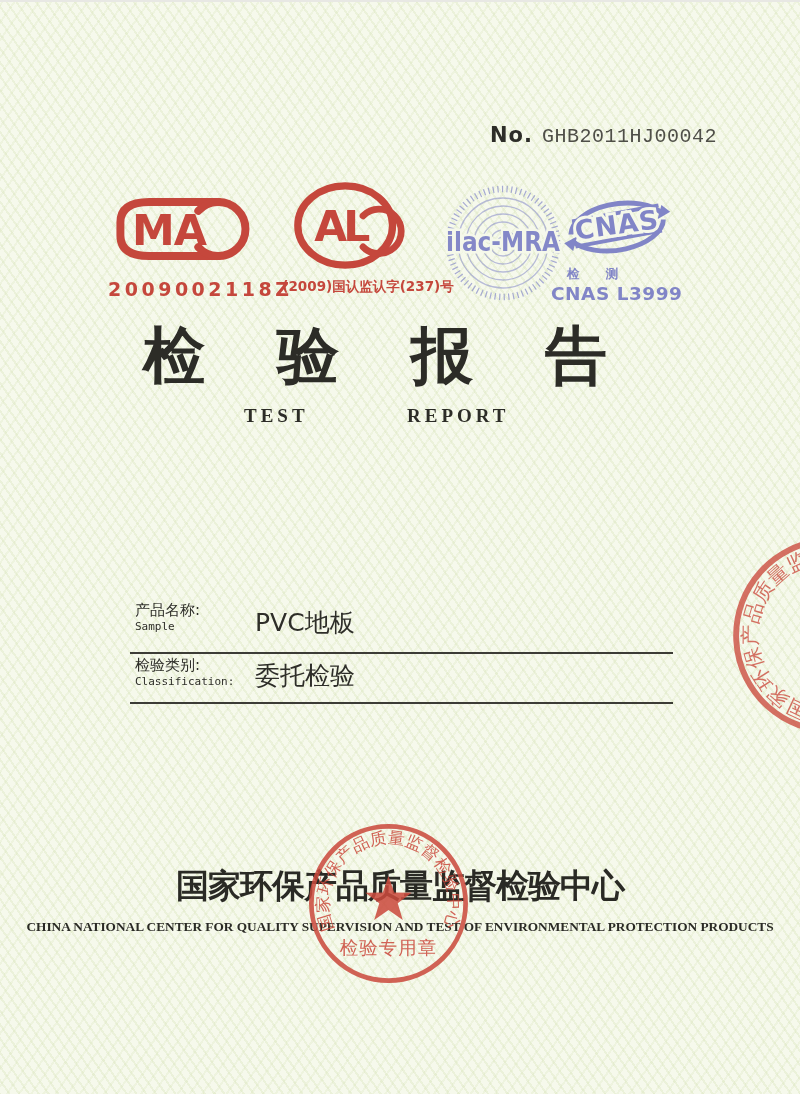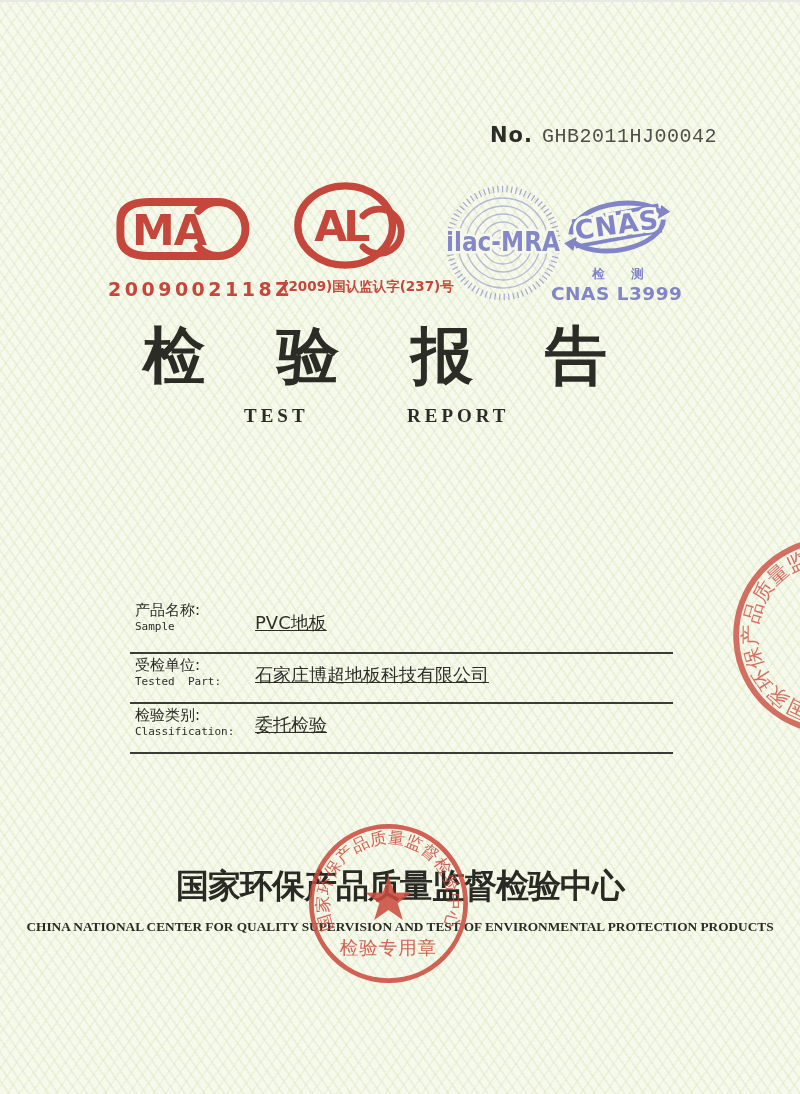--- a/index.html
+++ b/index.html
@@ -17,35 +17,35 @@
   .report-no{left:490px;top:121px;display:flex;align-items:baseline;}
   .no-label{font-size:21px;font-weight:bold;color:#2d2d28;letter-spacing:1px;}
   .no-value{font-family:"Liberation Mono", monospace;font-size:20px;color:#4f4f48;margin-left:9px;letter-spacing:.5px;}
   
   .cma-logo{left:112px;top:193px;}
   .cma-number{left:108px;top:276px;width:150px;text-align:center;font-size:19px;font-weight:bold;color:#c5473c;letter-spacing:3.5px;white-space:nowrap;}
   .cal-logo{left:292px;top:179px;}
   .cal-caption{left:276px;top:276px;width:184px;text-align:center;font-size:13.5px;font-weight:600;color:#c5473c;white-space:nowrap;}
   .ilac-stamp{left:443px;top:181px;}
   .cnas-logo{left:556px;top:185px;}
-  .cnas-caption{left:556px;top:264px;width:124px;text-align:center;font-size:12.5px;font-weight:600;color:#8185c7;letter-spacing:11px;text-indent:11px;white-space:nowrap;}
+  .cnas-caption{left:556px;top:264px;width:124px;text-align:left;font-size:12.5px;font-weight:600;color:#8185c7;letter-spacing:11px;text-indent:11px;white-space:nowrap;}
   .cnas-code{left:551px;top:281px;width:134px;text-align:left;font-size:18.5px;font-weight:bold;color:#8185c7;letter-spacing:.5px;white-space:nowrap;}
   
   .title-cn{left:143px;top:320px;display:flex;gap:72px;font-size:62px;font-weight:bold;color:#2c2c27;line-height:1.1;}
   .title-en{font-family:"Liberation Serif", serif;font-weight:bold;font-size:19px;letter-spacing:4px;color:#2c2c27;top:403px;}
   .title-test{left:244px;}
   .title-report{left:407px;}
   
   .fields{left:130px;top:597px;width:543px;}
   .field-row{position:relative;display:flex;border-bottom:2px solid #3c3c36;min-height:46px;padding-top:2px;}
   .field-row:nth-child(1){min-height:51px;}
   .field-label{width:125px;padding-left:5px;box-sizing:border-box;}
   .f-cn{font-size:15px;color:#2e2e29;line-height:1.25;white-space:nowrap;}
   .f-en{font-family:"DejaVu Sans Mono", monospace;font-size:11px;color:#2e2e29;white-space:pre;margin-top:0px;}
-  .field-value{font-size:18px;color:#2e2e29;align-self:center;padding-bottom:8px;white-space:nowrap;text-decoration:underline;}
+  .field-value{font-size:25px;color:#2e2e29;align-self:center;padding-bottom:8px;white-space:nowrap;}
   
   .footer-cn{left:0;top:862px;width:800px;text-align:center;font-size:33px;font-weight:600;color:#2a2a25;letter-spacing:-1px;white-space:nowrap;}
   .footer-en{left:0;top:917px;width:800px;text-align:center;font-family:"Liberation Serif", serif;font-weight:bold;font-size:13.3px;color:#2a2a25;white-space:nowrap;}
   
   .stamp-main{left:304px;top:817px;width:169px;height:169px;opacity:.86;}
   .stamp-side{left:727px;top:529px;width:209px;height:209px;opacity:.78;transform:rotate(-48deg);}
   .stamp-text{fill:#cb4a3d;font-family:"DejaVu Sans", sans-serif;}
   svg{display:block;}
 </style>
 </head>
@@ -121,27 +121,20 @@
   <div class="abs fields">
     <div class="field-row">
       <div class="field-label">
         <div class="f-cn">产品名称:</div>
         <div class="f-en">Sample</div>
       </div>
       <div class="field-value">PVC地板</div>
     </div>
     <div class="field-row">
       <div class="field-label">
-        <div class="f-cn">受检单位:</div>
-        <div class="f-en">Tested  Part:</div>
-      </div>
-      <div class="field-value">石家庄博超地板科技有限公司</div>
-    </div>
-    <div class="field-row">
-      <div class="field-label">
         <div class="f-cn">检验类别:</div>
         <div class="f-en">Classification:</div>
       </div>
       <div class="field-value">委托检验</div>
     </div>
   </div>
 
   <div class="abs footer-cn">国家环保产品质量监督检验中心</div>
   <div class="abs footer-en">CHINA NATIONAL CENTER FOR QUALITY SUPERVISION AND TEST OF ENVIRONMENTAL PROTECTION PRODUCTS</div>
 

